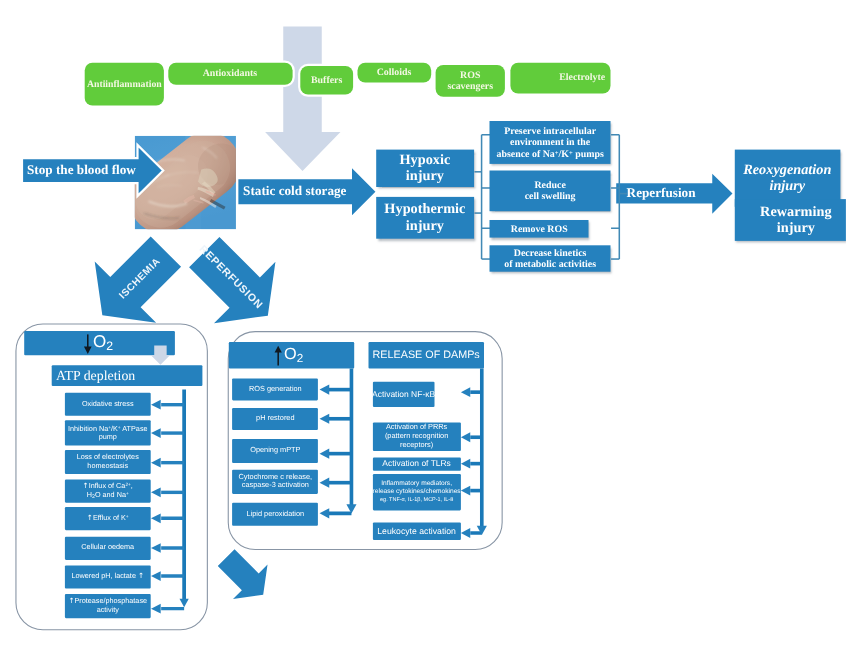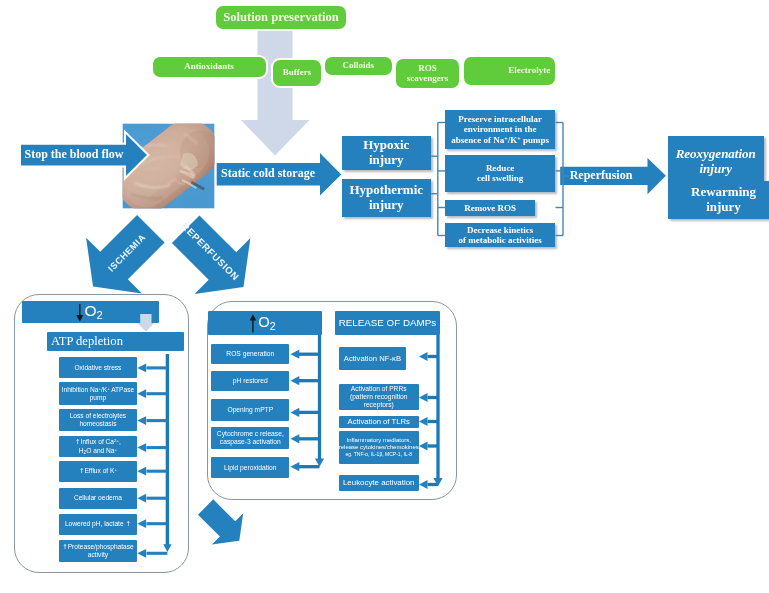--- a/index.html
+++ b/index.html
@@ -26,24 +26,24 @@
 </style>
 </head>
 <body>
 
 <div id="stage">
 
   <svg class="layer">
     <polygon points="257.5,24 292.5,24 292.5,120 309.5,120 275,155.5 241,120 257.5,120" fill="#ced8e8"></polygon>
   </svg>
 
-  <div class="gbox" style="left:216px;top:6px;width:130px;height:23px;font-size:12.6px;">
-    <span>Solution preservation</span>
-  </div>
-
+
+  <div class="gbox" style="left:76.7px;top:57.3px;width:72.7px;height:39px;font-size:8.9px;">
+    <span>Antiinflammation</span>
+  </div>
   <div class="gbox" style="left:152.5px;top:56.5px;width:113px;height:20px;font-size:9px;">
     <span>Antioxidants</span>
   </div>
   <div class="gbox" style="left:273.3px;top:59.9px;width:47.4px;height:26.6px;font-size:9px;">
     <span>Buffers</span>
   </div>
   <div class="gbox" style="left:324.7px;top:56.6px;width:67px;height:18.3px;font-size:9px;">
     <span>Colloids</span>
   </div>
   <div class="gbox" style="left:396px;top:59px;width:63px;height:29.1px;font-size:9px;">
@@ -315,21 +315,21 @@
   <div class="sbox" style="left:211.3px;top:399px;width:78px;height:22.3px;font-size:6.7px;">
     <span>Opening mPTP</span>
   </div>
   <div class="sbox" style="left:211.3px;top:427px;width:78px;height:21.7px;font-size:6.7px;white-space:nowrap;">
     <span>Cytochrome c release,<br>caspase-3 activation</span>
   </div>
   <div class="sbox" style="left:211.3px;top:457.1px;width:78px;height:20.9px;font-size:6.7px;">
     <span>Lipid peroxidation</span>
   </div>
 
-  <div class="sbox" style="left:338.9px;top:346.7px;width:67px;height:23px;font-size:7.7px;white-space:nowrap;">
+  <div class="sbox" style="left:338.9px;top:346.7px;width:56px;height:23px;font-size:7.7px;white-space:nowrap;">
     <span>Activation NF-κB</span>
   </div>
   <div class="sbox" style="left:338.9px;top:384px;width:79.7px;height:25.6px;font-size:6.7px;">
     <span>Activation of PRRs<br>(pattern recognition<br>receptors)</span>
   </div>
   <div class="sbox" style="left:338.9px;top:416.3px;width:79.7px;height:11.4px;font-size:7.7px;white-space:nowrap;">
     <span>Activation of TLRs</span>
   </div>
   <div class="sbox" style="left:338.9px;top:430.9px;width:79.7px;height:33.2px;font-size:6px;white-space:nowrap;">
     <span>Inflammatory mediators,<br>release cytokines/chemokines<br><span class="tiny">eg. TNF-α, IL-1β, MCP-1, IL-8</span></span>

